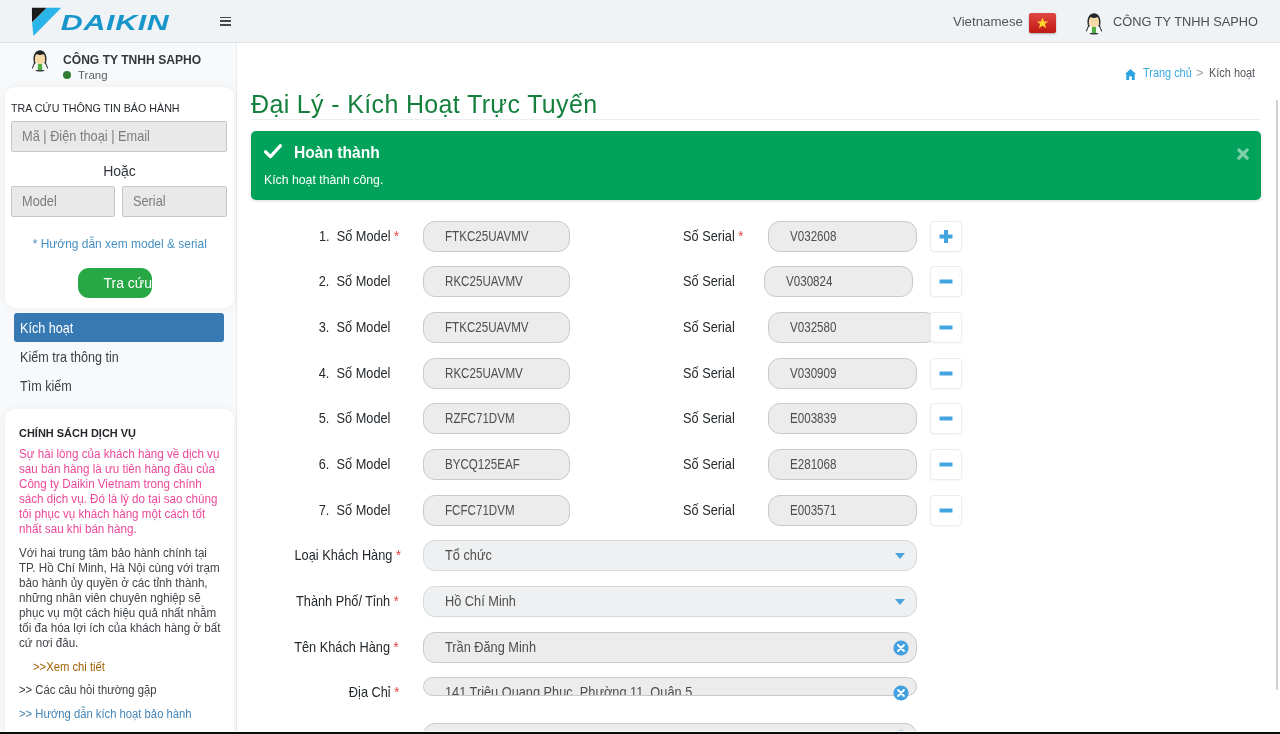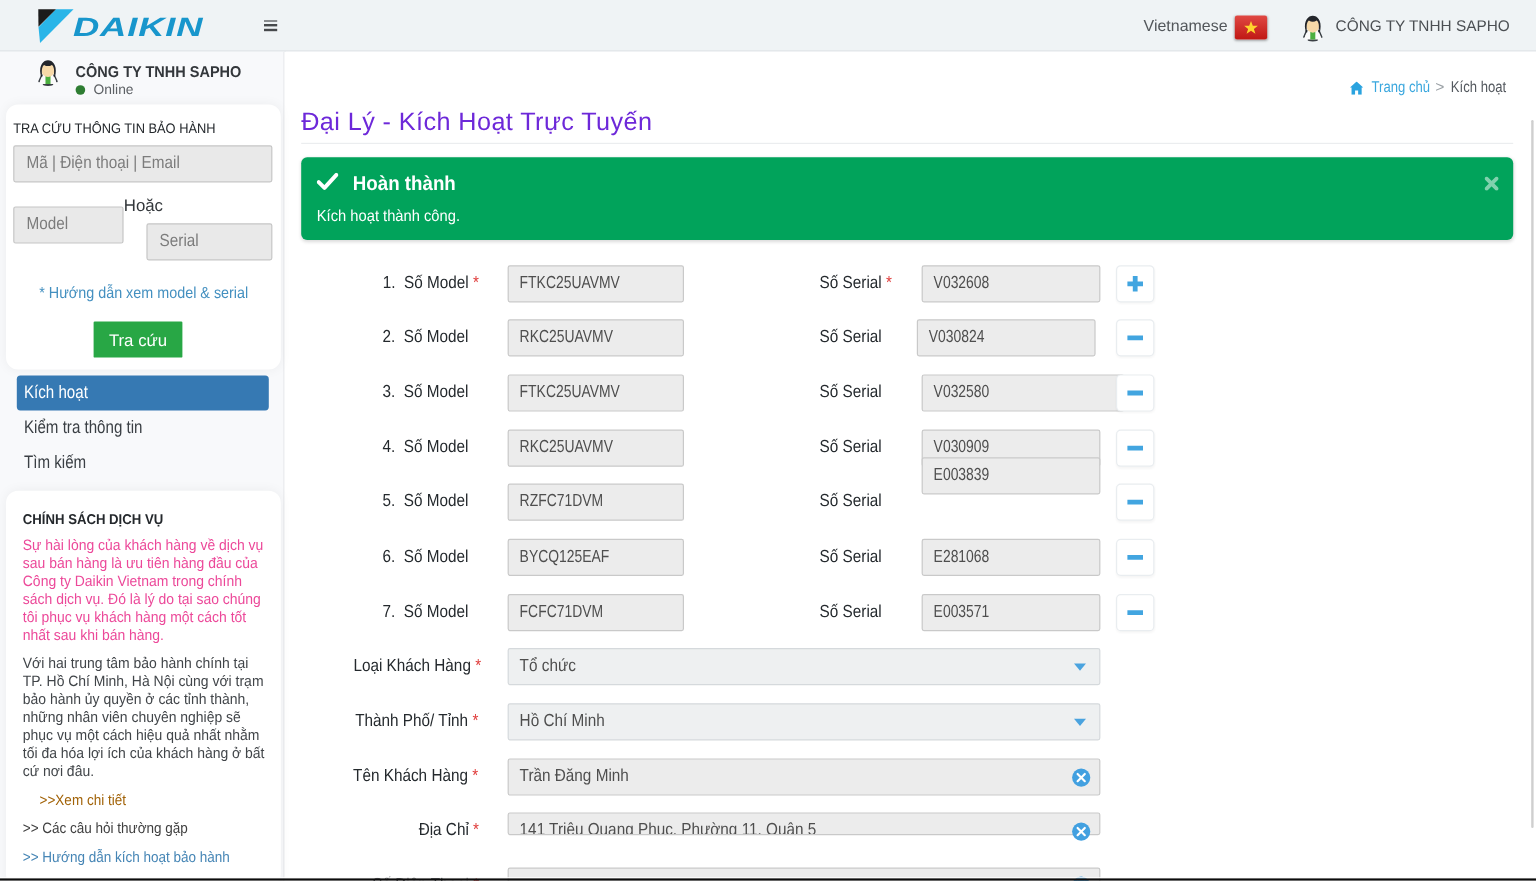--- a/index.html
+++ b/index.html
@@ -6,21 +6,21 @@
 html,body{width:1280px;height:734px;overflow:hidden}
 body{font-family:"Liberation Sans",sans-serif;background:#fff;position:relative}
 .abs{position:absolute}
 
 #nav{position:absolute;left:0;top:0;width:1280px;height:43px;background:#eff3f5;border-bottom:1px solid #dde1e4}
 
 #side{position:absolute;left:0;top:43px;width:237px;height:691px;background:#f8f9fb;border-right:1px solid #eaecee}
 .card{position:absolute;background:#fff;border-radius:10px;box-shadow:0 0 10px rgba(0,0,0,.05)}
 
 #main{position:absolute;left:238px;top:43px;width:1042px;height:691px;background:#fff}
-.inp{position:absolute;background:#ececec;border:1px solid #c9c9c9;border-radius:2px;font-size:14.5px;color:#4e4e4e;line-height:29px;padding:0 9px;white-space:nowrap;overflow:hidden}
+.inp{position:absolute;background:#ececec;border:1px solid #c9c9c9;border-radius:12px;font-size:14.5px;color:#4e4e4e;line-height:29px;padding:0 21px;white-space:nowrap;overflow:hidden}
 .sinp{position:absolute;background:#e9e9e9;border:1px solid #c6c6c6;border-radius:2px;font-size:14.5px;color:#7c7c7c;line-height:29px;padding:0 10px;white-space:nowrap;overflow:hidden}
 .lbl{position:absolute;font-size:14.5px;color:#24292d;text-align:right;white-space:nowrap}
 .llbl{position:absolute;font-size:14.5px;color:#24292d;white-space:nowrap}
 .red{color:#e0403f}
 .bsq{position:absolute;width:32px;height:31px;background:#fff;border:1px solid #e9edf0;border-radius:4px;box-shadow:0 1px 2px rgba(0,0,0,.04)}
 .caret{position:absolute;width:0;height:0;border-left:5px solid transparent;border-right:5px solid transparent;border-top:6px solid #4aa3df}
 .sx80{display:inline-block;transform:scaleX(.8);transform-origin:0 50%}
 .sx88{display:inline-block;transform:scaleX(.88);transform-origin:0 50%}
 .sx88r{display:inline-block;transform:scaleX(.88);transform-origin:100% 50%}
 .sx84{display:inline-block;transform:scaleX(.84);transform-origin:0 50%}
@@ -74,30 +74,30 @@
     <path d="M4 21 C4.5 16.2 6.5 14.1 8.1 13.6 L13.9 13.6 C15.5 14.1 17.5 16.2 18 21 Z" fill="#fbfbfb"></path>
     <path d="M8.9 21 L8.9 14.4 Q11 13.1 13.1 14.4 L13.1 21 Z" fill="#4caf3f"></path>
     <ellipse cx="11" cy="9.4" rx="5.5" ry="5.8" fill="#f7d9a8"></ellipse>
     <path d="M4.7 12.8 C3.4 5 7.3 1.2 11 1.2 C14.7 1.2 18.6 5 17.3 12.8 L16 12.8 C16.3 8.3 15.8 6.3 14.2 5.1 C12.3 6.4 9.7 6.4 7.8 5.1 C6.2 6.3 5.7 8.3 6 12.8 Z" fill="#23262b"></path>
     <path d="M4.7 12.8 L6 12.8 L6.5 14.8 L5.1 14.6 Z" fill="#23262b"></path>
     <path d="M17.3 12.8 L16 12.8 L15.5 14.8 L16.9 14.6 Z" fill="#23262b"></path>
   </svg>
 </div>
 <div class="abs" style="left:63px;top:52px;font-size:13px;font-weight:bold;color:#33373b"><span class="sx93">CÔNG TY TNHH SAPHO</span></div>
 <div class="abs" style="left:63px;top:71px;width:8px;height:8px;border-radius:50%;background:#2e7d32"></div>
-<div class="abs" style="left:78px;top:69px;font-size:11.5px;color:#5d6165">Online</div>
+<div class="abs" style="left:78px;top:69px;font-size:11.5px;color:#5d6165">Trang</div>
 
 <div class="card" style="left:5px;top:87px;width:229px;height:221px"></div>
 <div class="abs" style="left:11px;top:102px;font-size:11.5px;font-weight:normal;color:#24282c"><span class="sx93">TRA CỨU THÔNG TIN BẢO HÀNH</span></div>
 <div class="sinp" style="left:11px;top:121px;width:216px;height:31px"><span class="sx88">Mã | Điện thoại | Email</span></div>
 <div class="abs" style="left:5px;top:163px;width:229px;text-align:center;font-size:14px;color:#33373b">Hoặc</div>
-<div class="sinp" style="left:11px;top:172px;width:92px;height:31px"><span class="sx88">Model</span></div>
+<div class="sinp" style="left:11px;top:186px;width:104px;height:31px"><span class="sx88">Model</span></div>
 <div class="sinp" style="left:122px;top:186px;width:105px;height:31px"><span class="sx88">Serial</span></div>
 <div class="abs" style="left:5px;top:236px;width:229px;text-align:center;font-size:13.3px;color:#4490c0"><span class="sx90" style="transform-origin:50% 50%">* Hướng dẫn xem model &amp; serial</span></div>
-<div class="abs" style="left:78px;top:268px;width:74px;height:30px;background:#28a745;border-radius:1px;color:#fff;font-size:14px;text-align:center;line-height:30px">Tra cứu</div>
+<div class="abs" style="left:78px;top:268px;width:74px;height:30px;background:#28a745;border-radius:11px;color:#fff;font-size:14px;text-align:right;line-height:30px">Tra cứu</div>
 
 <div class="abs" style="left:14px;top:313px;width:210px;height:29px;background:#3679b3;border-radius:3px;color:#fff;font-size:15px;line-height:29px;padding-left:6px"><span class="sx84">Kích hoạt</span></div>
 <div class="abs" style="left:20px;top:342px;height:29px;font-size:15px;line-height:29px;color:#3a3f44"><span class="sx84">Kiểm tra thông tin</span></div>
 <div class="abs" style="left:20px;top:371px;height:29px;font-size:15px;line-height:29px;color:#3a3f44"><span class="sx84">Tìm kiếm</span></div>
 
 <div class="card" style="left:5px;top:409px;width:229px;height:330px"></div>
 <div class="abs" style="left:19px;top:426px;font-size:11.8px;font-weight:bold;color:#24282c"><span class="sx93">CHÍNH SÁCH DỊCH VỤ</span></div>
 <div class="abs" style="left:19px;top:447px;font-size:12.5px;line-height:14.92px;color:#ec4899;white-space:nowrap"><span class="sx93">Sự hài lòng của khách hàng về dịch vụ<br>sau bán hàng là ưu tiên hàng đầu của<br>Công ty Daikin Vietnam trong chính<br>sách dịch vụ. Đó là lý do tại sao chúng<br>tôi phục vụ khách hàng một cách tốt<br>nhất sau khi bán hàng.</span></div>
 <div class="abs" style="left:19px;top:546px;font-size:12.5px;line-height:14.92px;color:#414549;white-space:nowrap"><span class="sx93">Với hai trung tâm bảo hành chính tại<br>TP. Hồ Chí Minh, Hà Nội cùng với trạm<br>bảo hành ủy quyền ở các tỉnh thành,<br>những nhân viên chuyên nghiệp sẽ<br>phục vụ một cách hiệu quả nhất nhằm<br>tối đa hóa lợi ích của khách hàng ở bất<br>cứ nơi đâu.</span></div>
 <div class="abs" style="left:33px;top:660px;font-size:12.5px;color:#a16207"><span class="sx90">&gt;&gt;Xem chi tiết</span></div>
@@ -106,21 +106,21 @@
 
 <div class="abs" style="left:1125px;top:66px">
   <svg width="11" height="11" viewBox="0 0 12 12">
       <path d="M6 0 L12 5.4 L10.6 5.4 L10.6 12 L7.4 12 L7.4 8 L4.6 8 L4.6 12 L1.4 12 L1.4 5.4 L0 5.4 Z" fill="#2aa3df"></path>
     </svg>
 </div>
 <div class="abs" style="left:1143px;top:65px;font-size:13px;color:#3aa7de"><span class="sx84">Trang chủ</span></div>
 <div class="abs" style="left:1196px;top:65px;font-size:13px;color:#9aa0a5">&gt;</div>
 <div class="abs" style="left:1209px;top:65px;font-size:13px;color:#53585e"><span class="sx84">Kích hoạt</span></div>
 
-<div class="abs" style="left:251px;top:90px;font-size:21px;letter-spacing:.35px;color:#6d28d9">Đại Lý - Kích Hoạt Trực Tuyến</div>
+<div class="abs" style="left:251px;top:90px;font-size:25px;letter-spacing:.35px;color:#15803d">Đại Lý - Kích Hoạt Trực Tuyến</div>
 <div class="abs" style="left:251px;top:119px;width:1010px;height:1px;background:#ebedef"></div>
 
 <div class="abs" style="left:251px;top:131px;width:1010px;height:69px;background:#01a35b;border-radius:5px;box-shadow:0 1px 3px rgba(0,0,0,.15)"></div>
 <div class="abs" style="left:264px;top:144px">
   <svg width="18" height="15" viewBox="0 0 18 15">
       <path d="M1.6 7.8 L6.4 12.6 L16.3 1.8" stroke="#fff" stroke-width="3.3" fill="none" stroke-linecap="round" stroke-linejoin="round"></path>
     </svg>
 </div>
 <div class="abs" style="left:294px;top:143px;font-size:16.8px;font-weight:bold;color:#fff"><span class="sx93">Hoàn thành</span></div>
 <div class="abs" style="left:264px;top:172px;font-size:13.2px;color:#fff"><span class="sx93">Kích hoạt thành công.</span></div>
@@ -166,21 +166,21 @@
 <div class="inp" style="left:768px;top:358px;width:149px;height:31px"><span class="sx80">V030909</span></div>
 <div class="bsq" style="left:930px;top:358px">
   <svg width="30" height="29" viewBox="0 0 30 29">
       <path d="M8.5 14.5 L21.5 14.5" stroke="#42a5e0" stroke-width="4"></path>
     </svg>
 </div>
 
 <div class="lbl" style="left:280px;top:410px;width:110px"><span class="sx88r">5. &nbsp;Số Model</span></div>
 <div class="inp" style="left:423px;top:403px;width:147px;height:31px"><span class="sx80">RZFC71DVM</span></div>
 <div class="llbl" style="left:683px;top:410px"><span class="sx88">Số Serial</span></div>
-<div class="inp" style="left:768px;top:381px;width:149px;height:31px"><span class="sx80">E003839</span></div>
+<div class="inp" style="left:768px;top:403px;width:149px;height:31px"><span class="sx80">E003839</span></div>
 <div class="bsq" style="left:930px;top:403px">
   <svg width="30" height="29" viewBox="0 0 30 29">
       <path d="M8.5 14.5 L21.5 14.5" stroke="#42a5e0" stroke-width="4"></path>
     </svg>
 </div>
 
 <div class="lbl" style="left:280px;top:456px;width:110px"><span class="sx88r">6. &nbsp;Số Model</span></div>
 <div class="inp" style="left:423px;top:449px;width:147px;height:31px"><span class="sx80">BYCQ125EAF</span></div>
 <div class="llbl" style="left:683px;top:456px"><span class="sx88">Số Serial</span></div>
 <div class="inp" style="left:768px;top:449px;width:149px;height:31px"><span class="sx80">E281068</span></div>

